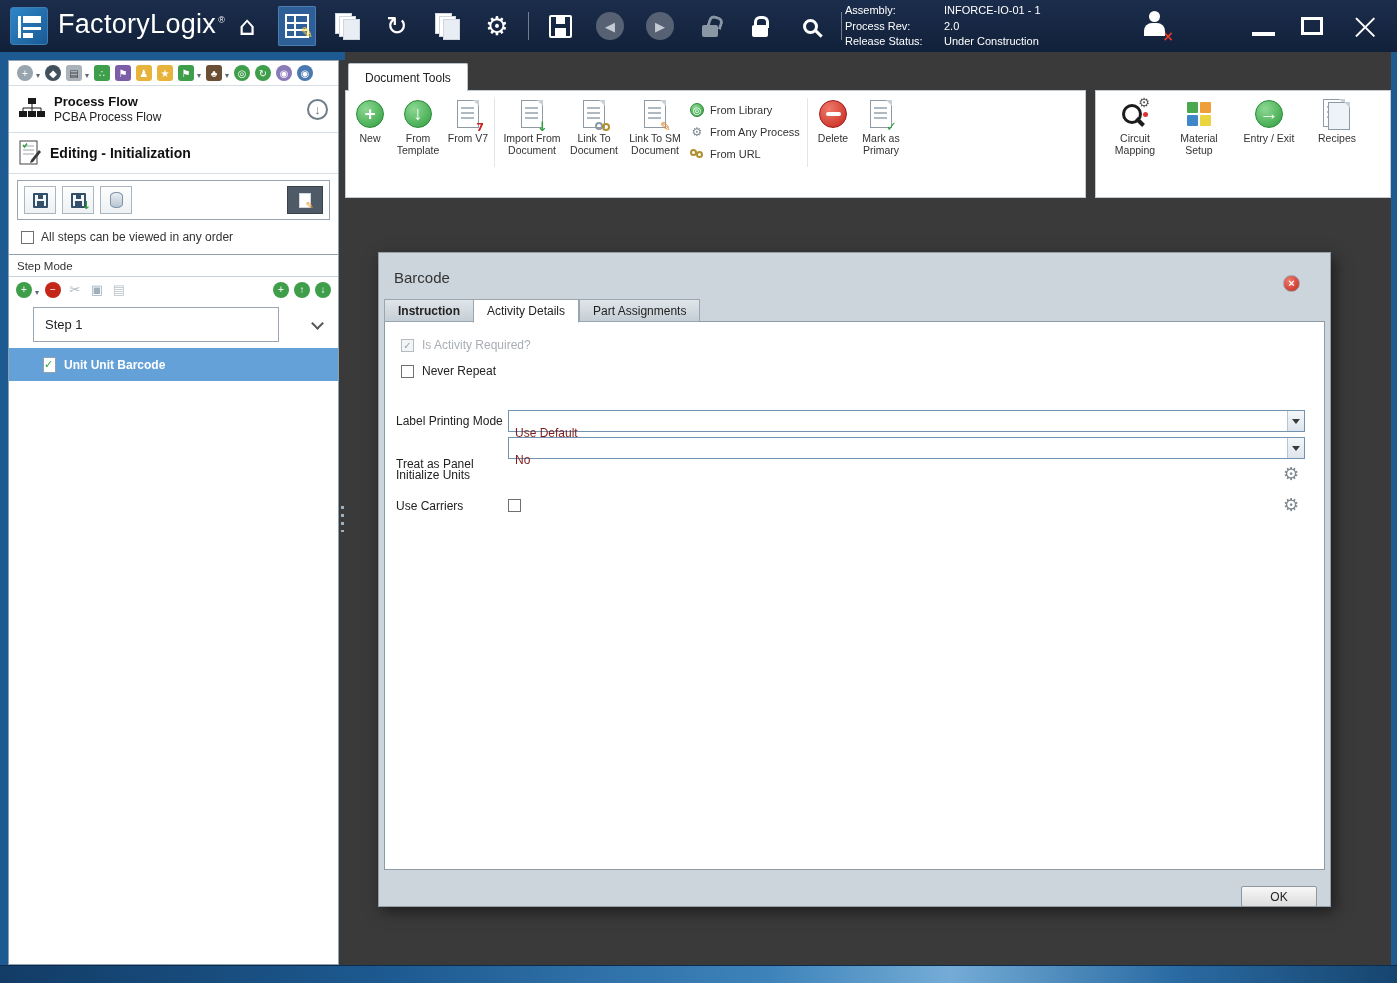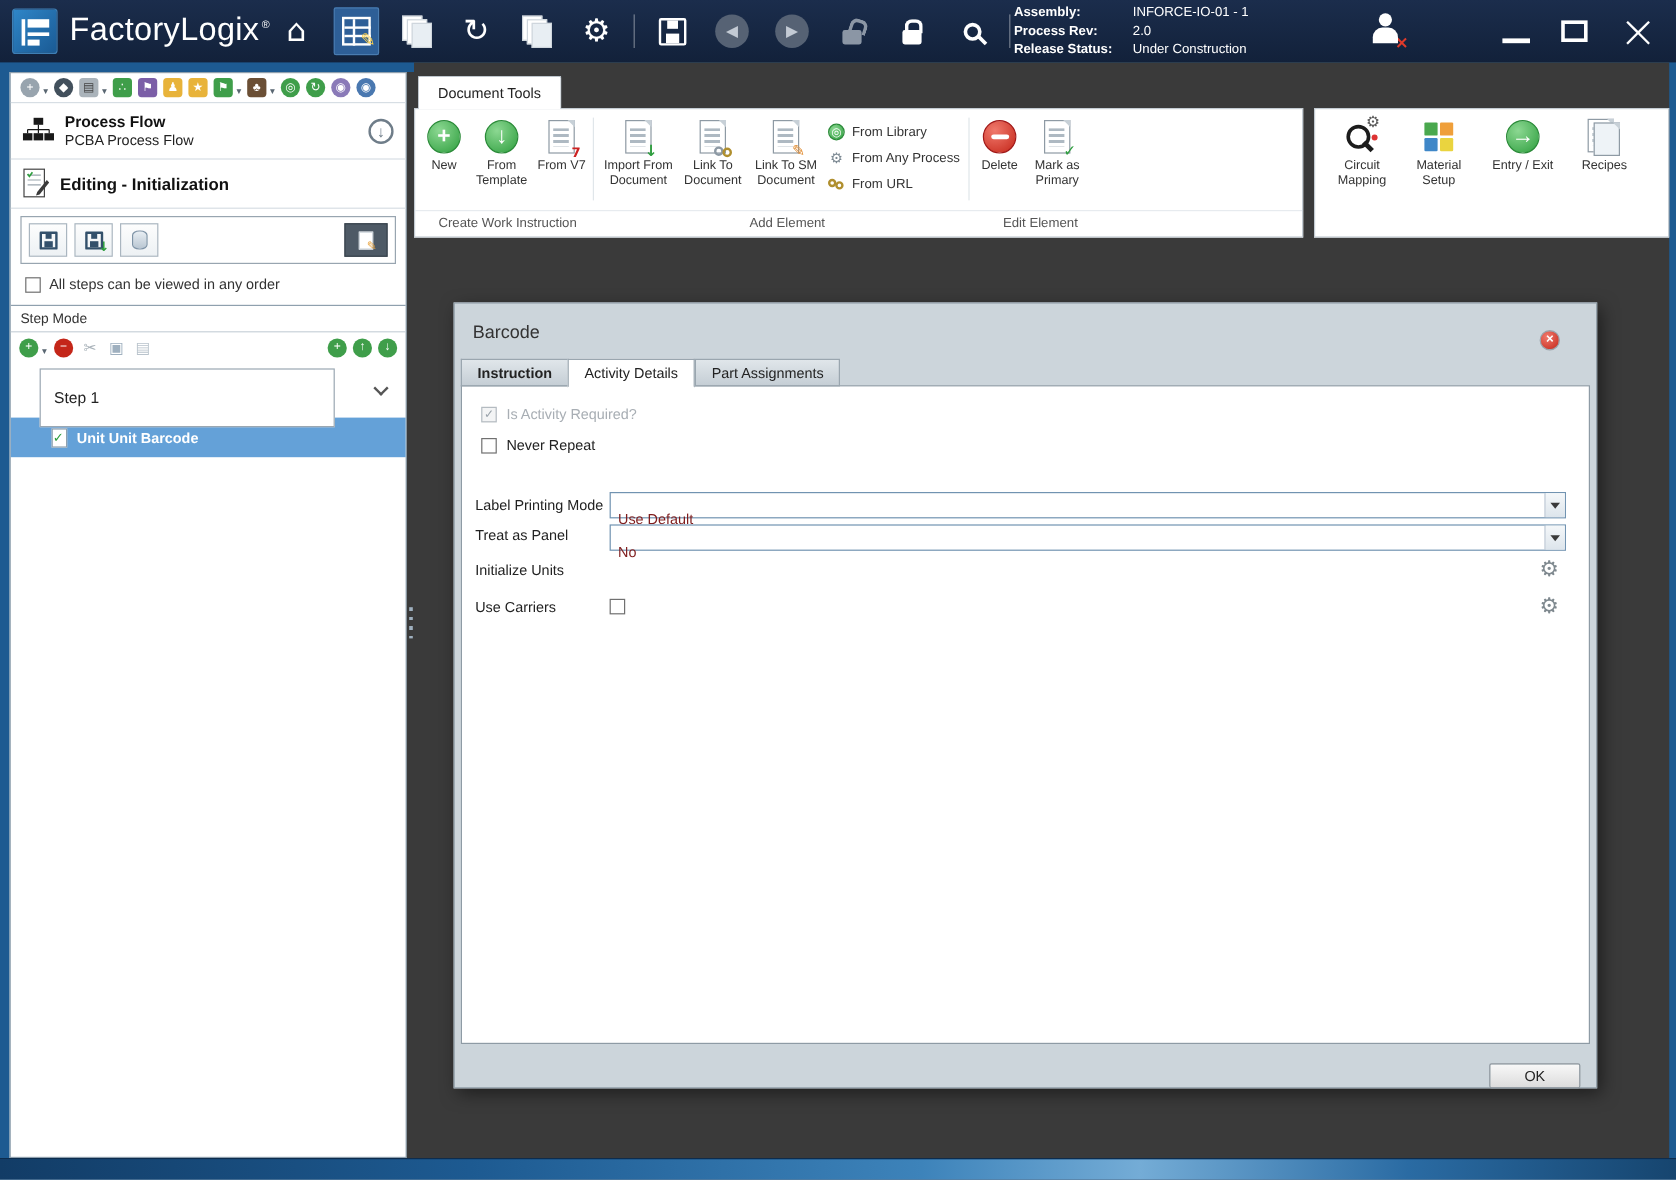--- a/index.html
+++ b/index.html
@@ -48,21 +48,21 @@
   .lockic { position:relative; width:16px; height:12px; background:#fff; border-radius:2px; margin-top:10px; }
   .lockic:before { content:""; position:absolute; left:2px; top:-9px; width:9px; height:9px;
     border:3px solid #fff; border-bottom:none; border-radius:6px 6px 0 0; }
   .lockic.open { background:#8b96a5; } .lockic.open:before { border-color:#8b96a5; left:6px; transform:rotate(18deg); }
   
   .magic { position:relative; width:15px; height:15px; border:3px solid #fff; border-radius:50%; }
   .magic:after { content:""; position:absolute; width:9px; height:3px; background:#fff; transform:rotate(45deg); right:-8px; bottom:-4px; }
   
   .tb-info { position:absolute; left:845px; top:3px; display:grid; grid-template-columns:93px auto; column-gap:6px;
     font-size:11px; line-height:15.5px; color:#fff; }
-  .tb-info b { font-weight:bold; }
+  .tb-info b { font-weight:normal; }
   
   .user-btn { position:absolute; left:1140px; top:10px; width:34px; height:32px; }
   .user-btn:before { content:""; position:absolute; left:9px; top:1px; width:11px; height:11px; border-radius:50%; background:#fff; }
   .user-btn:after { content:""; position:absolute; left:4px; top:13px; width:21px; height:13px; border-radius:8px 8px 0 0; background:#fff; }
   .user-btn b { position:absolute; right:0; bottom:-2px; color:#e03a2a; font-size:14px; font-weight:bold; font-family:"DejaVu Sans",sans-serif; }
   
   .win-controls { position:absolute; right:16px; top:6px; height:40px; display:flex; align-items:center; gap:26px; }
   .min-bar { width:23px; height:4px; background:#fff; margin-top:16px; }
   .max-box { width:22px; height:18px; border:3px solid #fff; }
   .close-x { font-size:38px; line-height:34px; color:#fff; font-weight:300; font-family:"DejaVu Sans",sans-serif; }
@@ -101,21 +101,21 @@
   .minipage { position:relative; width:12px; height:15px; background:#fff; border:1px solid #cfd6dd; }
   .minipage b { position:absolute; right:-4px; bottom:-4px; color:#e8a23c; font-size:10px; font-family:"DejaVu Sans",sans-serif; }
   .checkbox-row { height:26px; display:flex; align-items:center; gap:7px; padding:0 12px; flex:0 0 auto; }
   .cb { width:13px; height:13px; border:1px solid #707070; background:#fff; display:inline-flex; align-items:center; justify-content:center; font-size:10px; flex:0 0 auto; font-family:"DejaVu Sans",sans-serif; }
   .cb.disabled { background:#f3f4f5; border-color:#b4bbc1; color:#9aa3ab; }
   .steplist { flex:1; border-top:1px solid #8fa0ae; display:flex; flex-direction:column; margin-top:4px; min-height:0; }
   .sl-header { height:22px; border-bottom:1px solid #c9d2d9; display:flex; align-items:center; padding:0 8px; font-size:11.5px; color:#333; flex:0 0 auto; }
   .sl-toolbar { height:25px; display:flex; align-items:center; gap:6px; padding:0 7px; flex:0 0 auto; }
   .sl-right { margin-left:auto; display:flex; gap:5px; }
   .step1-row { position:relative; height:46px; flex:0 0 auto; }
-  .step1-box { position:absolute; left:24px; top:5px; width:246px; height:49px; border:1px solid #9aa7b2;
+  .step1-box { position:absolute; left:24px; top:5px; width:246px; height:35px; border:1px solid #9aa7b2;
     display:flex; align-items:center; padding-left:11px; font-size:13px; color:#222; background:#fff; }
   .chev { position:absolute; right:16px; top:17px; width:9px; height:9px; border-right:2px solid #555; border-bottom:2px solid #555; transform:rotate(45deg); }
   .sel-step { height:33px; background:#64a1d8; display:flex; align-items:center; gap:8px; padding-left:34px;
     color:#fff; font-weight:bold; font-size:12px; flex:0 0 auto; }
   .step-ic { position:relative; width:13px; height:16px; background:#fff; border:1px solid #8fa0ae; }
   .step-ic b { position:absolute; left:0; top:1px; color:#2e9e3e; font-size:11px; line-height:1; font-family:"DejaVu Sans",sans-serif; }
 
   
   .splitter { position:absolute; left:339px; top:60px; width:6px; height:905px; background:#3a3a3a; }
   .splitter .grip { position:absolute; left:2px; top:446px; width:3px; height:26px;
@@ -551,25 +551,20 @@
                 <span class="page-ic">
                   <i class="fold"></i>
                   <i class="lines"></i>
                   <b class="badge green">✓</b>
                 </span>
               </span>
             <span class="lbl">Mark as Primary</span>
           </div>
         </div>
       </div>
-      <div class="glabel-row">
-        <span class="glabel" style="left:2px;width:150px">Create Work Instruction</span>
-        <span class="glabel" style="left:155px;width:310px">Add Element</span>
-        <span class="glabel" style="left:468px;width:106px">Edit Element</span>
-      </div>
     </div>
 
     <div class="ribbon-right">
       <div class="groups" style="bottom:4px; padding-left:12px; gap:10px;">
         <div class="rb-btn" style="width:54px">
           <span class="icb">
               <span class="cm-ic">
                 <span class="gear">⚙</span>
                 <span class="dot"></span>
               </span>
@@ -641,21 +636,21 @@
         </div>
 
         <span class="fld-label" style="top:88px;">Label Printing Mode</span>
         <div class="combo" style="top:88px; width:797px;">
           <span class="val">Use Default</span>
           <span class="btn">
               <i></i>
             </span>
         </div>
 
-        <span class="fld-label" style="top:113px;">Treat as Panel</span>
+        <span class="fld-label" style="top:131px;">Treat as Panel</span>
         <div class="combo" style="top:115px; width:797px;">
           <span class="val">No</span>
           <span class="btn">
               <i></i>
             </span>
         </div>
 
         <span class="fld-label" style="top:142px;">Initialize Units</span>
         <span class="dlg-gear" style="left:898px; top:143px;"><span>⚙</span></span>
 

